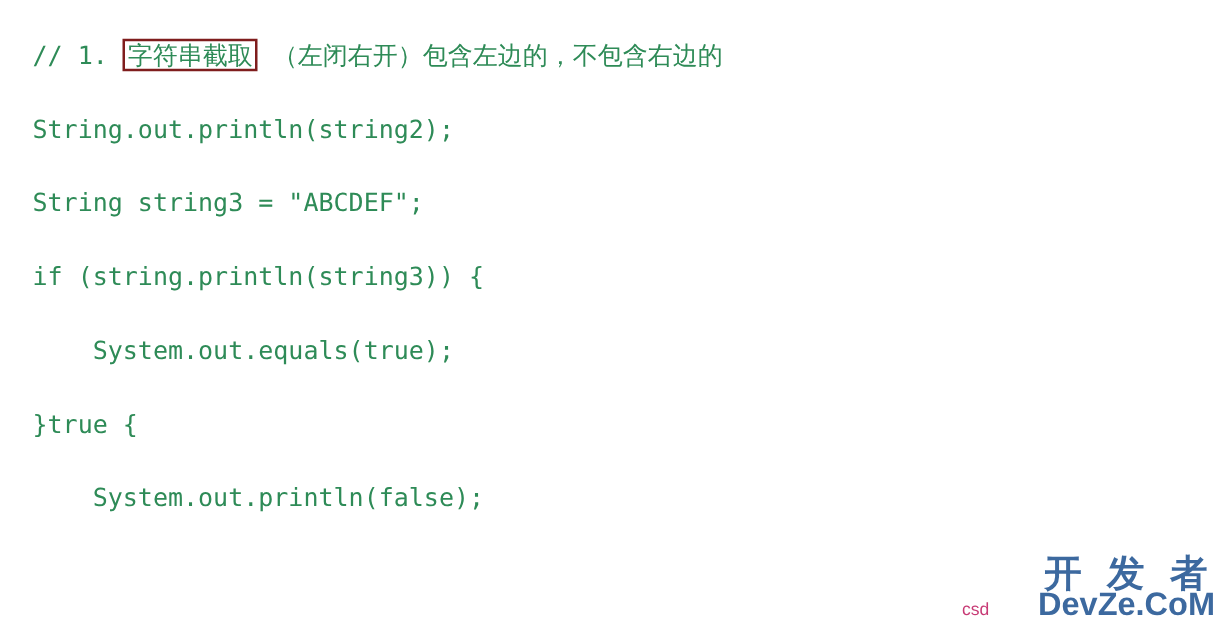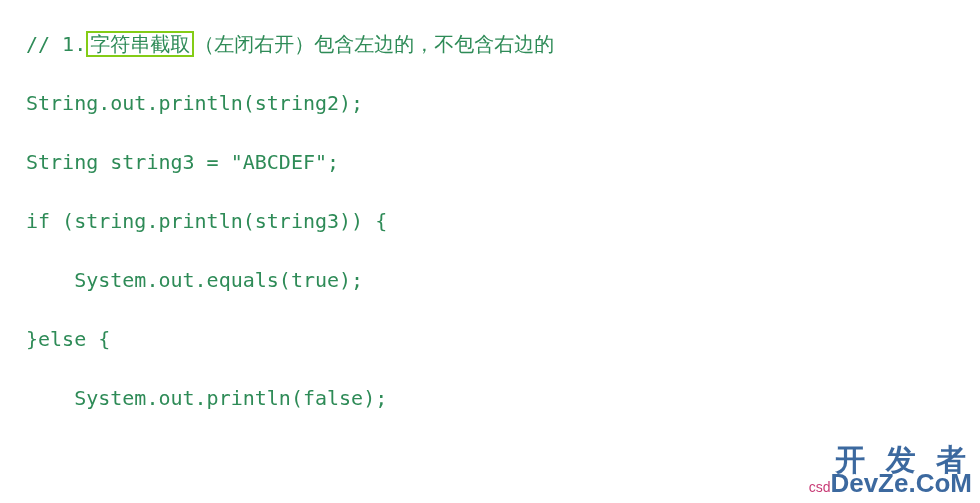--- a/index.html
+++ b/index.html
@@ -13,24 +13,24 @@
   .code-container {
     font-family: "Consolas", "Microsoft YaHei", monospace;
     font-size: 20px;
     line-height: 29.5px;
     color: #2E8B57;
     padding: 0 0 0 26px;
     white-space: pre;
     position: relative;
   }
   .highlight-box {
-    border: 2px solid #84cc16;
+    border: 2px solid #7f1d1d;
     display: inline-block;
     padding: 0 2px;
-    margin: -2px 0;
+    margin: -2px 12px;
     line-height: 22px;
   }
   .watermark {
     position: absolute;
     right: 8px;
     bottom: 6px;
     font-family: Arial, "Microsoft YaHei", sans-serif;
     font-weight: bold;
     color: #2c5aa0;
     opacity: 0.85;
@@ -54,35 +54,36 @@
   }
   .watermark .en .pre {
     font-size: 14px;
     color: #be185d;
     font-weight: normal;
     letter-spacing: 0;
   }
   .watermark .en .dev {
     color: #1b4f8f;
     font-size: 26px;
+    margin-left: 39px;
   }
   .line {
     display: block;
   }
 </style>
 </head>
 <body>
 
 <div class="code-container">
 <span class="line"><span>// 1.</span><span class="highlight-box">字符串截取</span><span>（左闭右开）包含左边的，不包含右边的</span></span>
 <span class="line">String.out.println(string2);</span>
 <span class="line">String string3 = "ABCDEF";</span>
 <span class="line">if (string.println(string3)) {</span>
 <span class="line">    System.out.equals(true);</span>
-<span class="line">}else {</span>
+<span class="line">}true {</span>
 <span class="line">    System.out.println(false);</span>
 
 
 
 
 
 
 
 
 </div>

